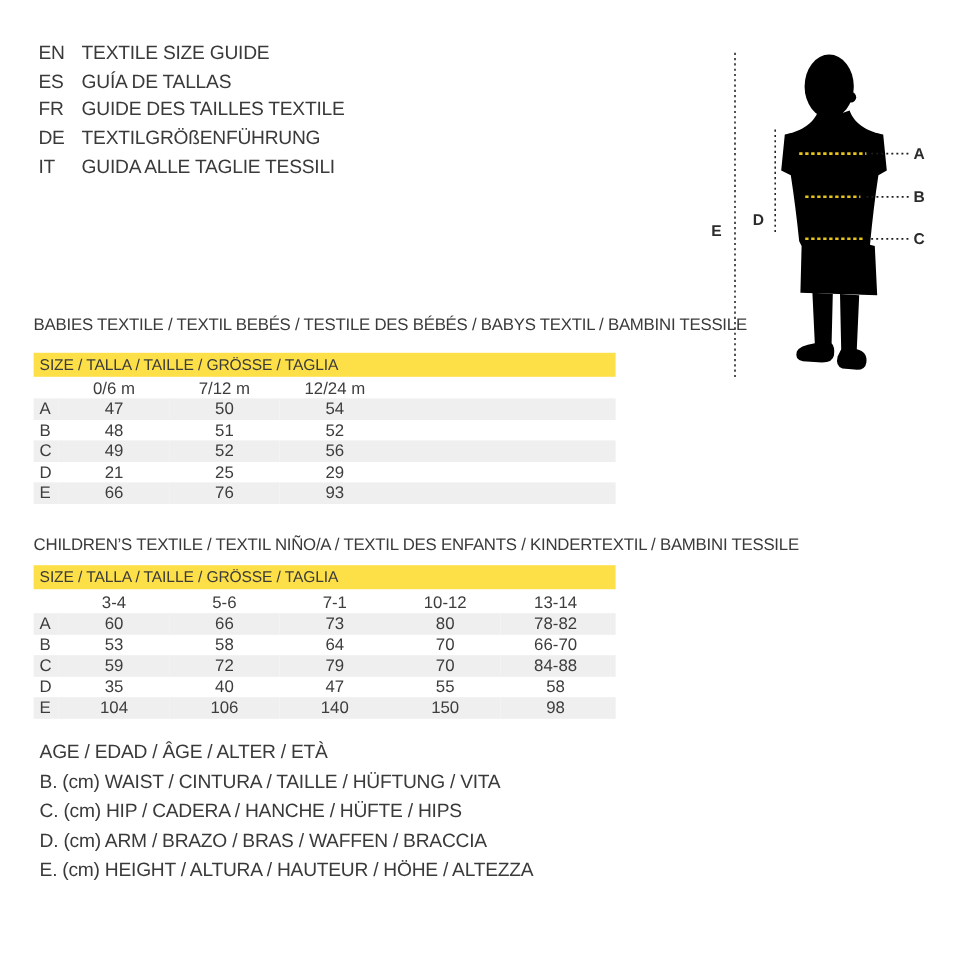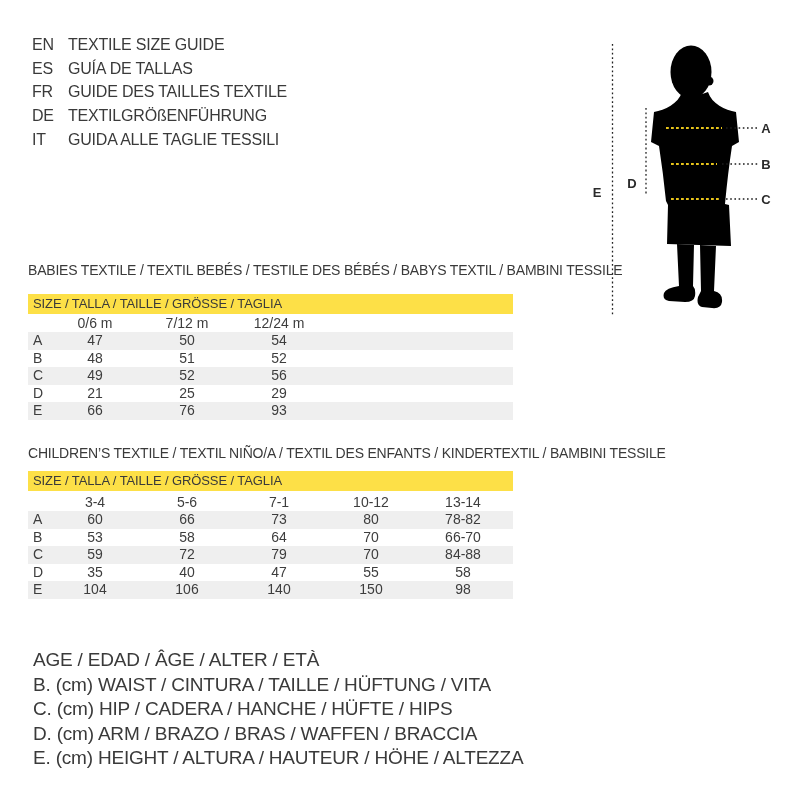--- a/index.html
+++ b/index.html
@@ -37,21 +37,21 @@
   .babies-tbl { left:28px; top:314px; }
   .children-tbl { left:28px; top:493px; }
   th, td { font-weight:normal; font-size:14px; color:#3d3d3d;
     text-align:center; padding:0; height:17.5px; line-height:17.5px;
     white-space:nowrap; }
   thead th { height:18px; line-height:18px; }
   td:first-child { text-align:left; padding-left:5px; }
   tr.stripe { background:#efefef; }
 
   
-  .legend { left:33px; top:648px; font-size:19px; line-height:24.6px;
+  .legend { left:33px; top:616px; font-size:16px; line-height:24.6px;
     letter-spacing:-0.2px; white-space:nowrap; }
 </style>
 </head>
 <body>
 
 <div class="abs lang-list">
   <div class="lang-row">
     <span class="lang-code">EN</span>
     <span class="lang-label">TEXTILE SIZE GUIDE</span>
   </div>

